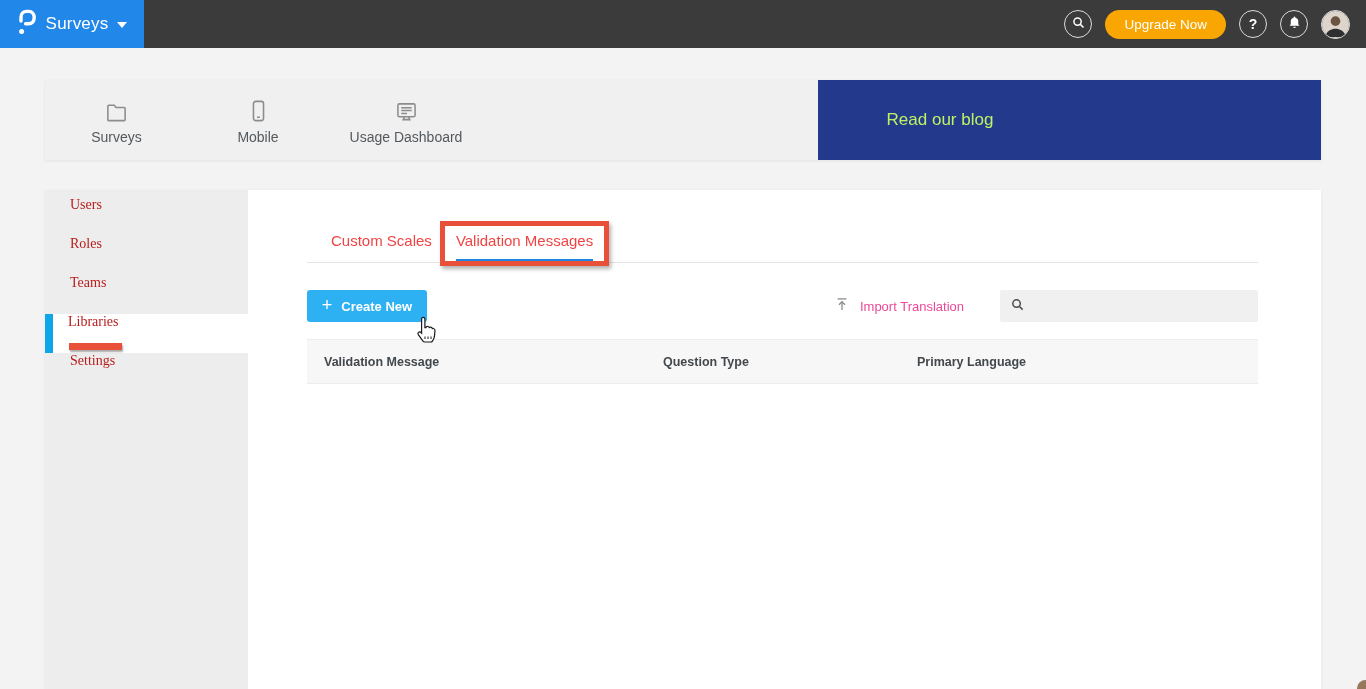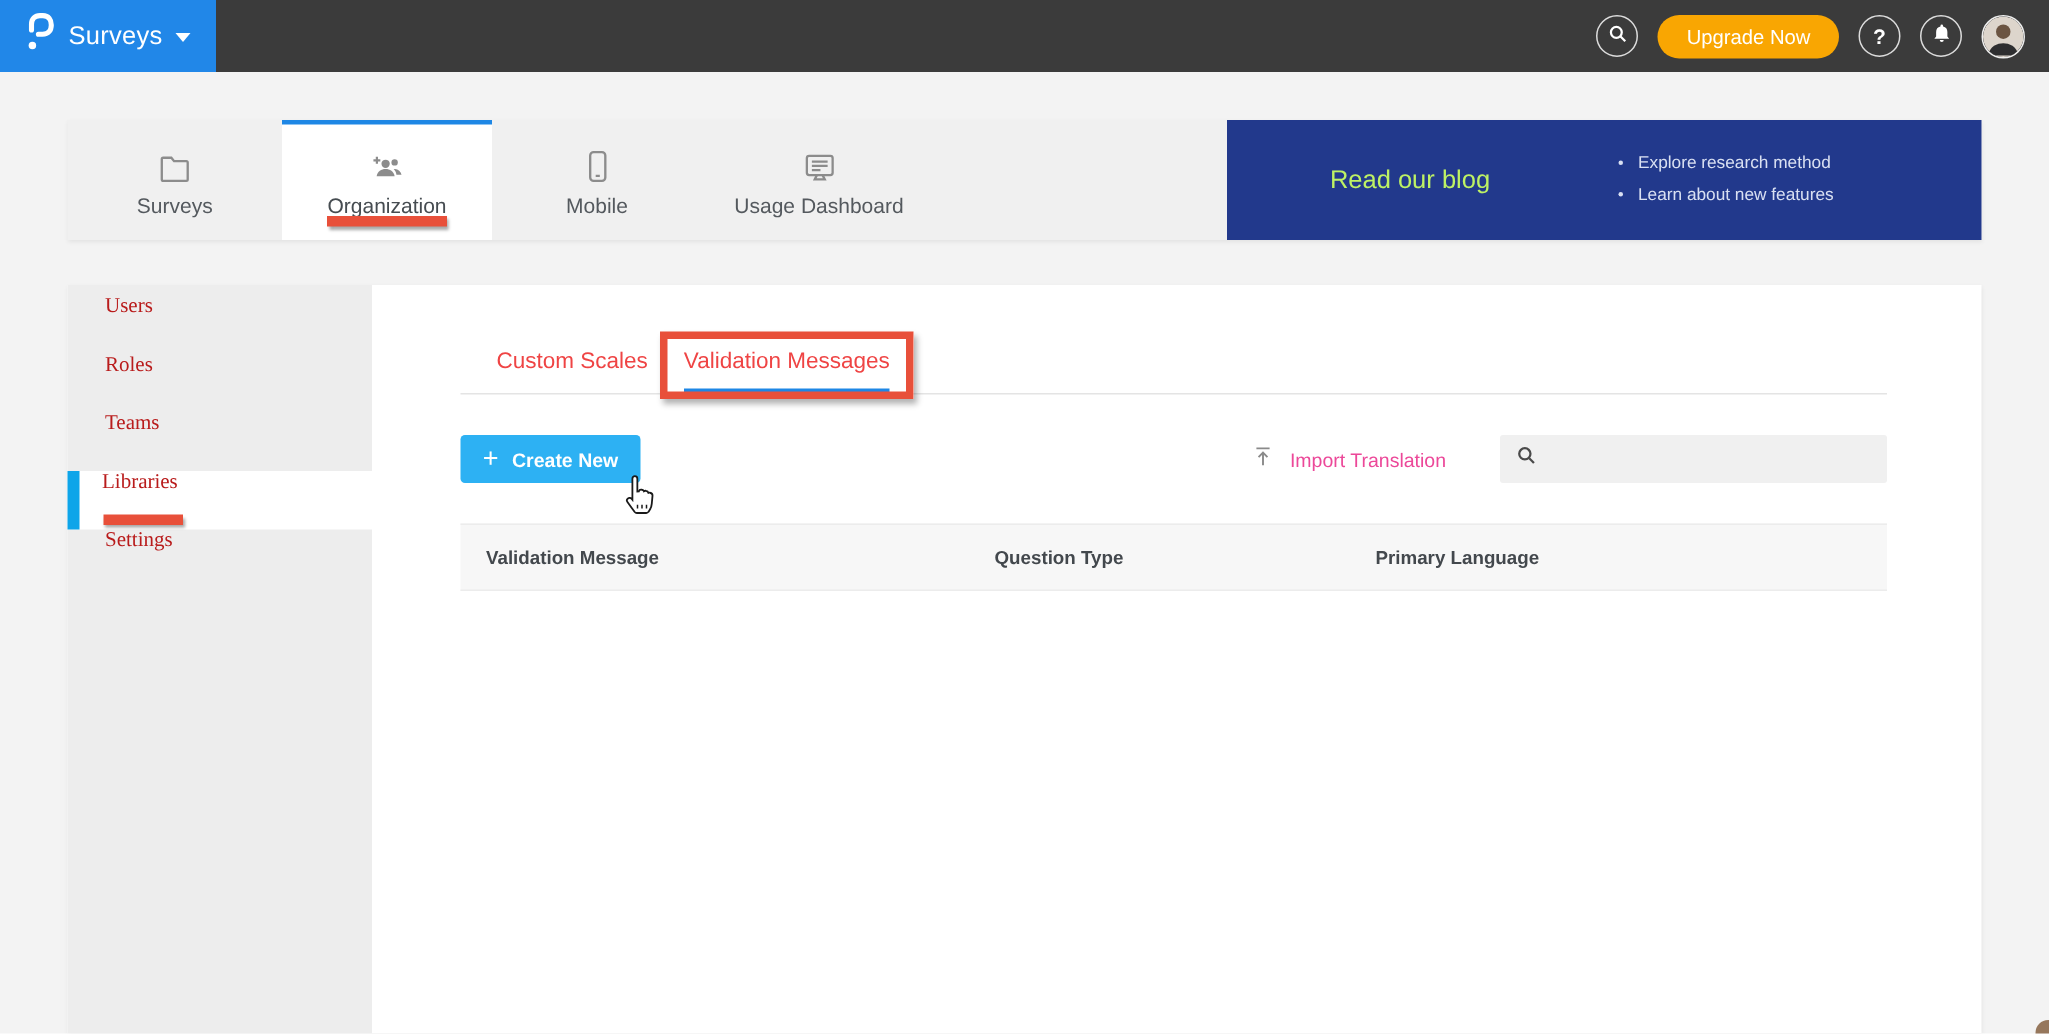--- a/index.html
+++ b/index.html
@@ -51,21 +51,21 @@
   
   .toolbar { margin-top:27px; display:flex; align-items:center; height:32px; }
   .create-btn { width:120px; height:32px; background:#2db1f3; border:none; border-radius:3px; color:#fff; font-family:"Liberation Sans",sans-serif; font-size:13px; font-weight:bold; display:flex; align-items:center; justify-content:center; gap:9px; cursor:pointer; }
   .plus-glyph { font-size:18px; font-weight:400; line-height:1; margin-top:-2px; }
   .toolbar-right { margin-left:auto; display:flex; align-items:center; gap:36px; }
   .import-link { display:flex; align-items:center; gap:10px; color:#ec4899; font-size:13px; cursor:pointer; }
   .search-box { width:258px; height:32px; background:#f0f0f0; border-radius:2px; display:flex; align-items:center; padding-left:10px; }
   .search-box input { border:none; background:transparent; outline:none; flex:1; height:100%; font-family:"Liberation Sans",sans-serif; font-size:13px; color:#444; padding-left:8px; }
 
   
-  .table-header { margin-top:27px; height:45px; background:#f7f7f7; border-top:1px solid #ececec; border-bottom:1px solid #ececec; display:grid; grid-template-columns:339px 254px 1fr; align-items:center; padding-left:17px; font-size:12.5px; font-weight:bold; color:#43484d; }
+  .table-header { margin-top:17px; height:45px; background:#f7f7f7; border-top:1px solid #ececec; border-bottom:1px solid #ececec; display:grid; grid-template-columns:339px 254px 1fr; align-items:center; padding-left:17px; font-size:12.5px; font-weight:bold; color:#43484d; }
 
   
   .cursor-pointer-overlay { position:absolute; left:416px; top:316px; z-index:50; pointer-events:none; }
   .chat-sliver { position:absolute; right:-8px; bottom:-8px; width:17px; height:17px; border-radius:50%; background:#96775c; }
 </style>
 </head>
 <body>
 
 <div class="topbar">
   <div class="brand">
@@ -111,35 +111,20 @@
 <div class="nav-band">
   <div class="nav-tabs">
     <div class="nav-tab w1">
       <span class="nav-icon">
         <svg width="23" height="20" viewBox="0 0 24 22" fill="none" stroke="#8c8c8c" stroke-width="1.7">
             <path d="M2.5 19.5V4.5c0-.6.4-1 1-1h6l2 2.5h9c.6 0 1 .4 1 1v12.5c0 .6-.4 1-1 1h-17c-.6 0-1-.4-1-1z"></path>
           </svg>
       </span>
       <span>Surveys</span>
     </div>
-    <div class="nav-tab w2 active">
-      <span class="nav-icon">
-        <svg width="24" height="21" viewBox="0 0 26 22">
-            <g fill="#8c8c8c">
-              <circle cx="12" cy="8.5" r="3"></circle>
-              <circle cx="18.5" cy="7.5" r="2.3"></circle>
-              <path d="M5.5 17.5c.6-3.4 3.4-5.2 6.5-5.2s5.9 1.8 6.5 5.2z"></path>
-              <path d="M18.8 12.2c2.3.3 4.2 1.7 4.7 4.3h-3.7c-.2-1.8-.9-3.2-2-4z"></path>
-            </g>
-            <path d="M3.2 6h5M5.7 3.5v5" stroke="#8c8c8c" stroke-width="1.6" fill="none"></path>
-          </svg>
-      </span>
-      <span>Organization</span>
-      <span class="annot-underline-nav"></span>
-    </div>
     <div class="nav-tab w4">
       <span class="nav-icon">
         <svg width="15" height="22" viewBox="0 0 16 24" fill="none" stroke="#8c8c8c" stroke-width="1.7">
             <rect x="2.5" y="1.5" width="11" height="21" rx="2.5"></rect>
             <path d="M6.5 18.8h3"></path>
           </svg>
       </span>
       <span>Mobile</span>
     </div>
     <div class="nav-tab w3">
@@ -148,24 +133,20 @@
             <rect x="3" y="3" width="18" height="13.5" rx="1.6"></rect>
             <path d="M6.5 7h11M6.5 10h11M6.5 13h6"></path>
             <path d="M10 16.5l-1.5 3h7l-1.5-3"></path>
           </svg>
       </span>
       <span>Usage Dashboard</span>
     </div>
   </div>
   <div class="promo">
     <div class="promo-title">Read our blog</div>
-    <ul class="promo-bullets">
-      <li>Explore research method</li>
-      <li>Learn about new features</li>
-    </ul>
   </div>
 </div>
 
 <div class="main-card">
 
   <div class="side-nav">
     <div class="side-item">
       <span>Users</span>
     </div>
     <div class="side-item">

